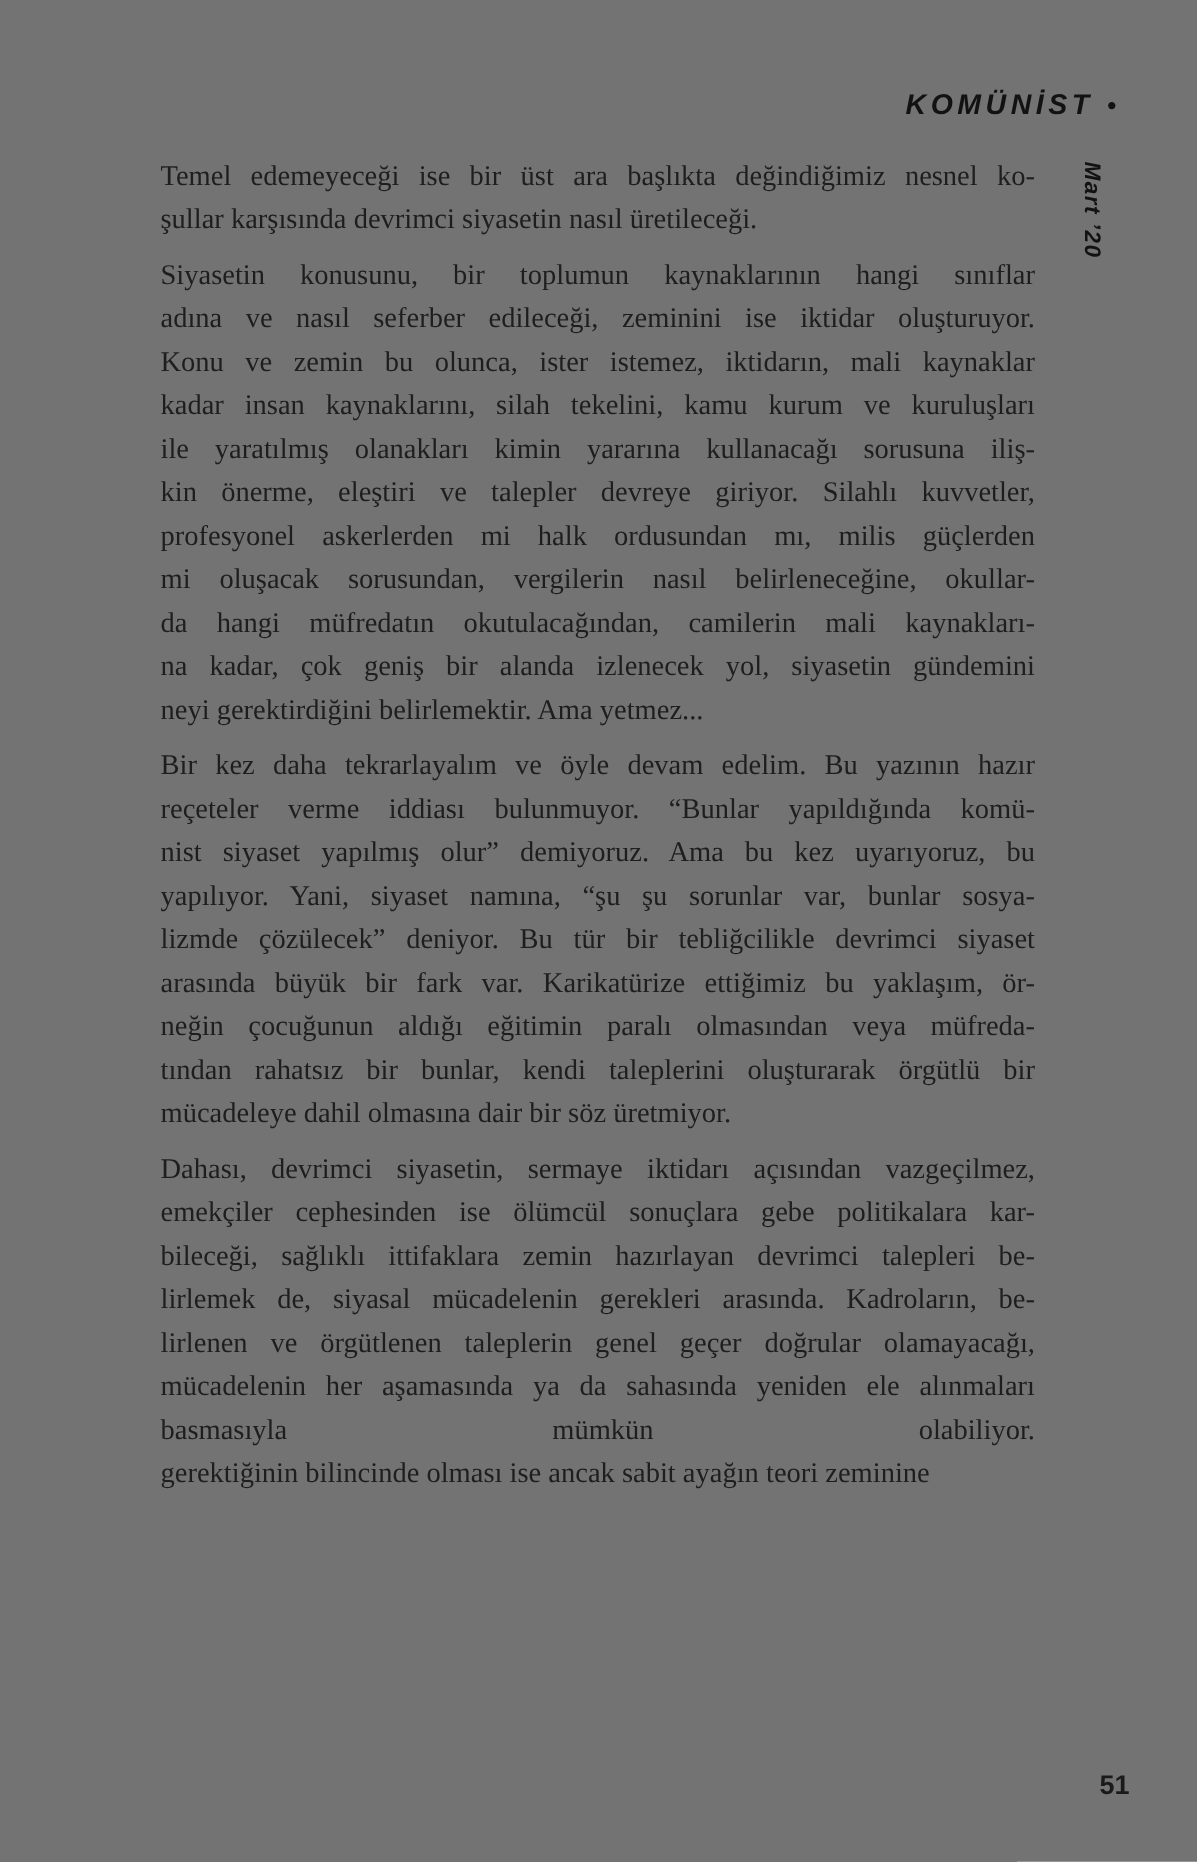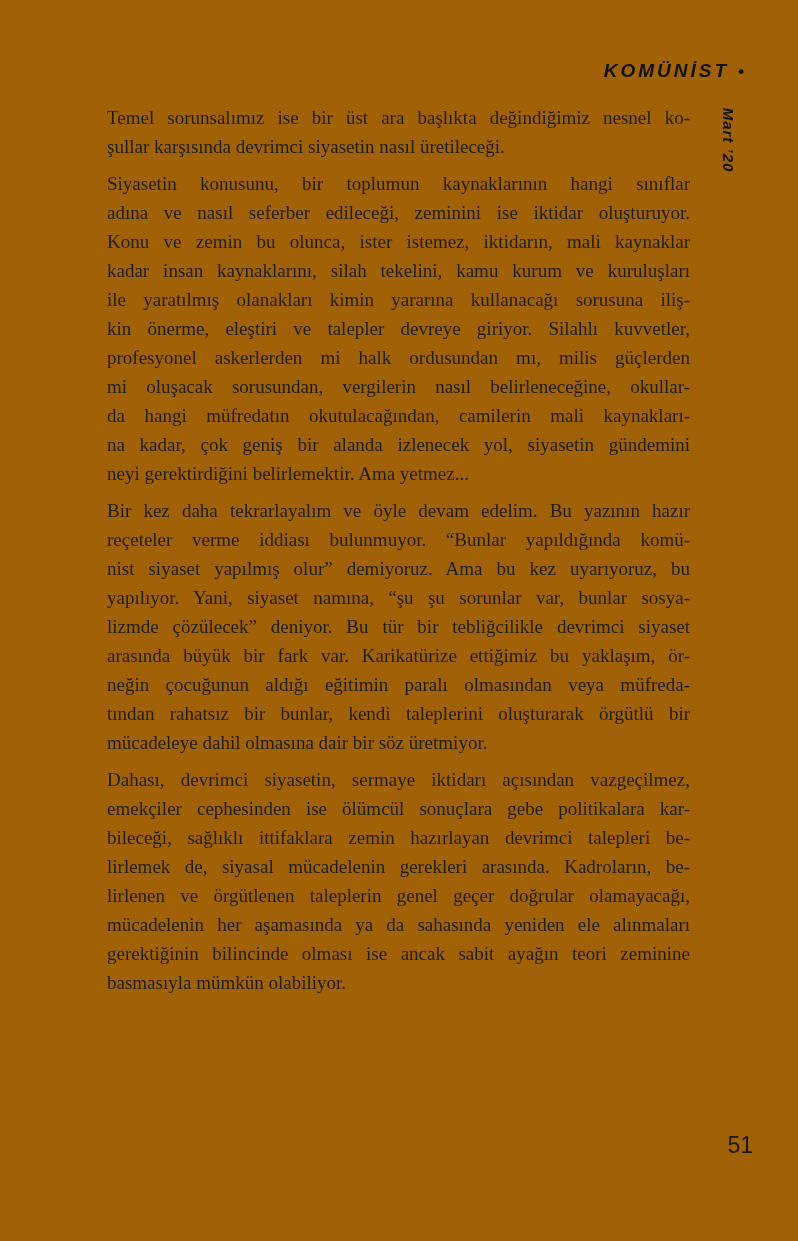--- a/index.html
+++ b/index.html
@@ -3,21 +3,21 @@
 <meta charset="utf-8">
 <style>
   html, body { margin: 0; padding: 0; }
   body {
     width: 798px; height: 1241px;
     background: #ffffff;
     position: relative;
     font-family: "Liberation Serif", serif;
     overflow: hidden;
   }
-  .page { position: absolute; inset: 0; background: #a16207; }
+  .page { position: absolute; inset: 0; background: #737373; }
 
   
   .journal-header {
     position: absolute;
     top: 60px; right: 54px;
     font-family: "Liberation Sans", sans-serif;
     font-weight: bold; font-style: italic;
     font-size: 19px; letter-spacing: 3px;
     color: #121212;
     white-space: nowrap;
@@ -55,41 +55,41 @@
   .line {
     text-align: justify;
     text-align-last: justify;
     white-space: normal;
   }
   .line:last-child { text-align-last: left; font-family: Liberation Serif, serif; }
 
   
   .page-number {
     position: absolute;
-    top: 1132px; right: 45px;
+    top: 1180px; right: 45px;
     font-family: "Liberation Sans", sans-serif;
-    font-weight: normal;
-    font-size: 23px;
+    font-weight: bold;
+    font-size: 18px;
     color: #1a1a1a;
   }
 </style>
 </head>
 <body>
 
 <div class="page">
 
   <div class="journal-header">
     <span>KOMÜNİST</span><span class="bullet">•</span>
   </div>
 
   <div class="issue-date">Mart ’20</div>
 
   <div class="body-text">
       <div class="para">
-        <div class="line">Temel sorunsalımız ise bir üst ara başlıkta değindiğimiz nesnel ko-</div>
+        <div class="line">Temel edemeyeceği ise bir üst ara başlıkta değindiğimiz nesnel ko-</div>
         <div class="line">şullar karşısında devrimci siyasetin nasıl üretileceği.</div>
       </div>
       <div class="para">
         <div class="line">Siyasetin konusunu, bir toplumun kaynaklarının hangi sınıflar</div>
         <div class="line">adına ve nasıl seferber edileceği, zeminini ise iktidar oluşturuyor.</div>
         <div class="line">Konu ve zemin bu olunca, ister istemez, iktidarın, mali kaynaklar</div>
         <div class="line">kadar insan kaynaklarını, silah tekelini, kamu kurum ve kuruluşları</div>
         <div class="line">ile yaratılmış olanakları kimin yararına kullanacağı sorusuna iliş-</div>
         <div class="line">kin önerme, eleştiri ve talepler devreye giriyor. Silahlı kuvvetler,</div>
         <div class="line">profesyonel askerlerden mi halk ordusundan mı, milis güçlerden</div>
@@ -109,20 +109,20 @@
         <div class="line">tından rahatsız bir bunlar, kendi taleplerini oluşturarak örgütlü bir</div>
         <div class="line">mücadeleye dahil olmasına dair bir söz üretmiyor.</div>
       </div>
       <div class="para">
         <div class="line">Dahası, devrimci siyasetin, sermaye iktidarı açısından vazgeçilmez,</div>
         <div class="line">emekçiler cephesinden ise ölümcül sonuçlara gebe politikalara kar-</div>
         <div class="line">bileceği, sağlıklı ittifaklara zemin hazırlayan devrimci talepleri be-</div>
         <div class="line">lirlemek de, siyasal mücadelenin gerekleri arasında. Kadroların, be-</div>
         <div class="line">lirlenen ve örgütlenen taleplerin genel geçer doğrular olamayacağı,</div>
         <div class="line">mücadelenin her aşamasında ya da sahasında yeniden ele alınmaları</div>
+        <div class="line">basmasıyla mümkün olabiliyor.</div>
         <div class="line">gerektiğinin bilincinde olması ise ancak sabit ayağın teori zeminine</div>
-        <div class="line">basmasıyla mümkün olabiliyor.</div>
       </div>
     </div>
 
   <div class="page-number">51</div>
 
 </div>
 
 </body></html>

